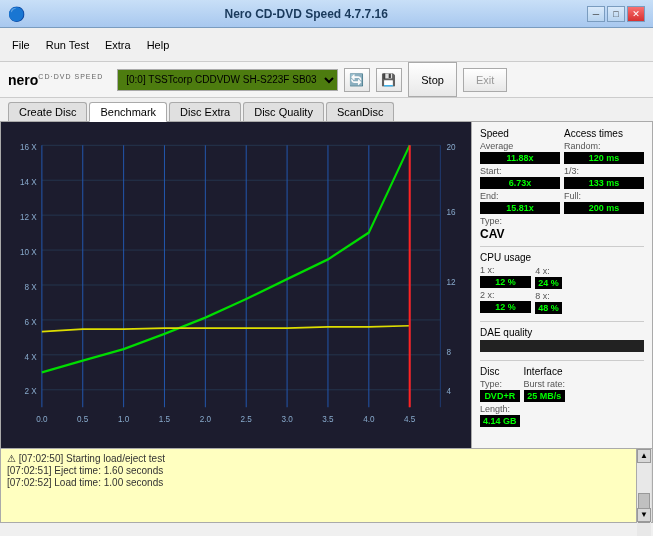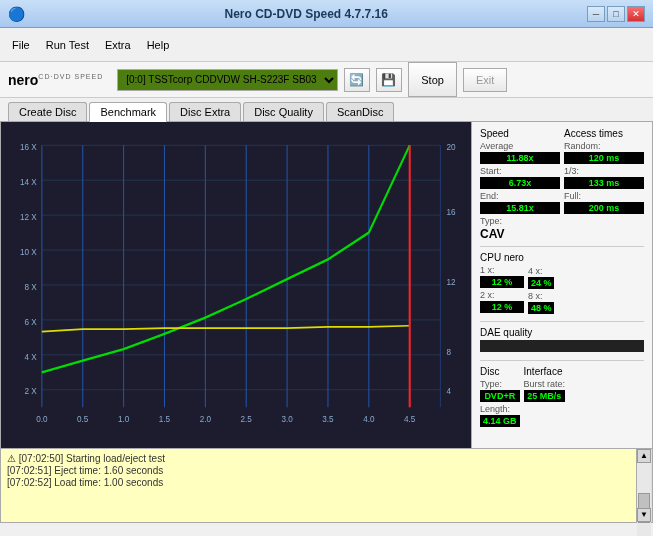--- a/index.html
+++ b/index.html
@@ -273,21 +273,21 @@
         <div class="rp-label">Full:</div>
         <span class="rp-val-dark">200 ms</span>
       </div>
     </div>
 
     <div class="divider"></div>
 
     <div>
       <div class="rp-two">
         <div>
-          <div class="rp-section-title">CPU nero</div>
+          <div class="rp-section-title">CPU usage</div>
           <div class="rp-label">1 x:</div>
           <span class="rp-val-dark">12 %</span>
           <div class="rp-label">2 x:</div>
           <span class="rp-val-dark">12 %</span>
         </div>
         <div style="padding-top:14px;">
           <div class="rp-label">4 x:</div>
           <span class="rp-val-dark">24 %</span>
           <div class="rp-label">8 x:</div>
           <span class="rp-val-dark">48 %</span>

